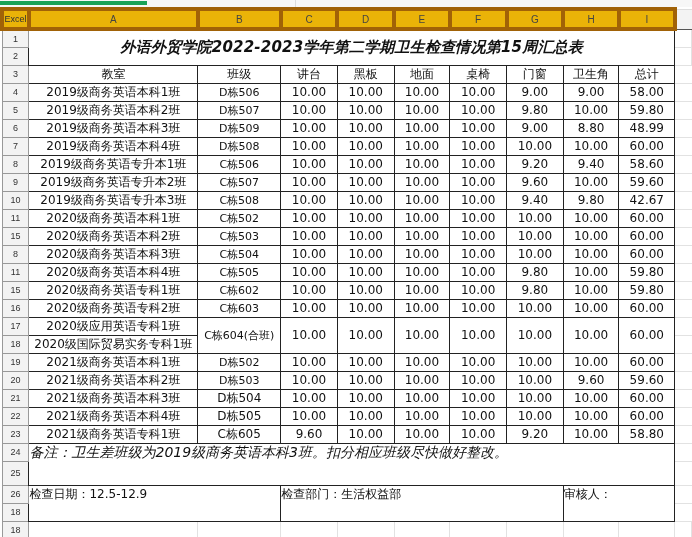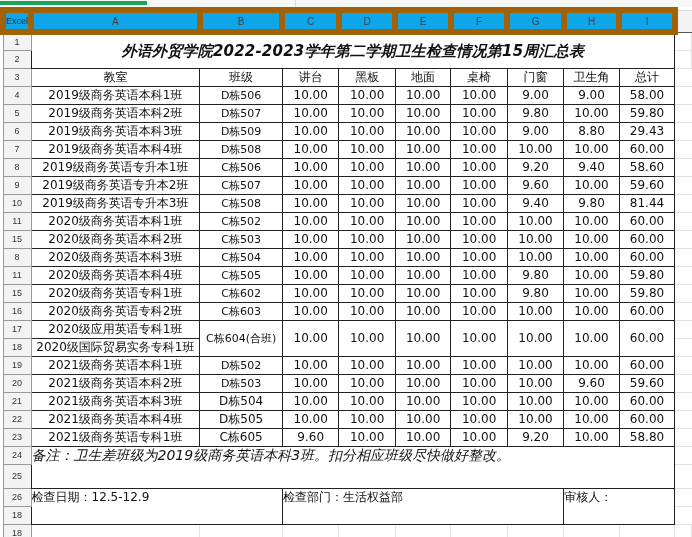--- a/index.html
+++ b/index.html
@@ -6,21 +6,21 @@
   body { width: 692px; height: 537px; overflow: hidden; position: relative;
          font-family: "DejaVu Sans", "Liberation Sans", sans-serif; color: #111; }
   .topbar { position: absolute; left: 0; top: 0; width: 692px; height: 7px; background: #f7f7f7; }
   .topbar .progress { position: absolute; left: 0; top: 1px; width: 147px; height: 4px; background: #1aa257; }
   .topbar .divider { position: absolute; left: 295px; top: 0; width: 1px; height: 7px; background: #dcdcdc; }
 
   .sheet { position: absolute; left: 0; top: 7px; }
   table.grid { border-collapse: collapse; table-layout: fixed; }
   table.grid td { padding: 0; overflow: hidden; white-space: nowrap; }
 
-  .colhdr td { height: 16px; background: #0ea5e9; border: 6px solid #a16207; font-size: 10px;
+  .colhdr td { height: 16px; background: #eab308; border: 4px solid #a16207; font-size: 10px;
                color: #444; text-align: center; font-family: "Liberation Sans", sans-serif; }
   .colhdr td.corner { font-size: 9px; color: #333; }
   .colhdr td.extra { background: #f3f3f3; border-top: 1px solid #ddd; border-right: none; border-bottom: 1px solid #555; }
 
   td.rh { background: #f3f3f3; border: 1px solid #999; font-size: 9px; color: #333; text-align: center;
           font-family: "Liberation Sans", sans-serif; }
   td.c { border: 1px solid #222; font-size: 12px; text-align: center; }
   td.num { font-size: 12px; }
   td.code { font-size: 11px; }
   td.title { border: 1px solid #222; font-size: 15px; font-weight: bold; text-align: center; letter-spacing: 0.2px; font-style: italic; }
@@ -122,21 +122,21 @@
   <tr style="height:18px">
     <td class="rh">6</td>
     <td class="c">2019级商务英语本科3班</td>
     <td class="c code">D栋509</td>
     <td class="c num">10.00</td>
     <td class="c num">10.00</td>
     <td class="c num">10.00</td>
     <td class="c num">10.00</td>
     <td class="c num">9.00</td>
     <td class="c num">8.80</td>
-    <td class="c num">29.43</td>
+    <td class="c num">48.99</td>
     <td class="side"></td>
   </tr>
   <tr style="height:18px">
     <td class="rh">7</td>
     <td class="c">2019级商务英语本科4班</td>
     <td class="c code">D栋508</td>
     <td class="c num">10.00</td>
     <td class="c num">10.00</td>
     <td class="c num">10.00</td>
     <td class="c num">10.00</td>
@@ -174,21 +174,21 @@
   <tr style="height:18px">
     <td class="rh">10</td>
     <td class="c">2019级商务英语专升本3班</td>
     <td class="c code">C栋508</td>
     <td class="c num">10.00</td>
     <td class="c num">10.00</td>
     <td class="c num">10.00</td>
     <td class="c num">10.00</td>
     <td class="c num">9.40</td>
     <td class="c num">9.80</td>
-    <td class="c num">81.44</td>
+    <td class="c num">42.67</td>
     <td class="side"></td>
   </tr>
   <tr style="height:18px">
     <td class="rh">11</td>
     <td class="c">2020级商务英语本科1班</td>
     <td class="c code">C栋502</td>
     <td class="c num">10.00</td>
     <td class="c num">10.00</td>
     <td class="c num">10.00</td>
     <td class="c num">10.00</td>

